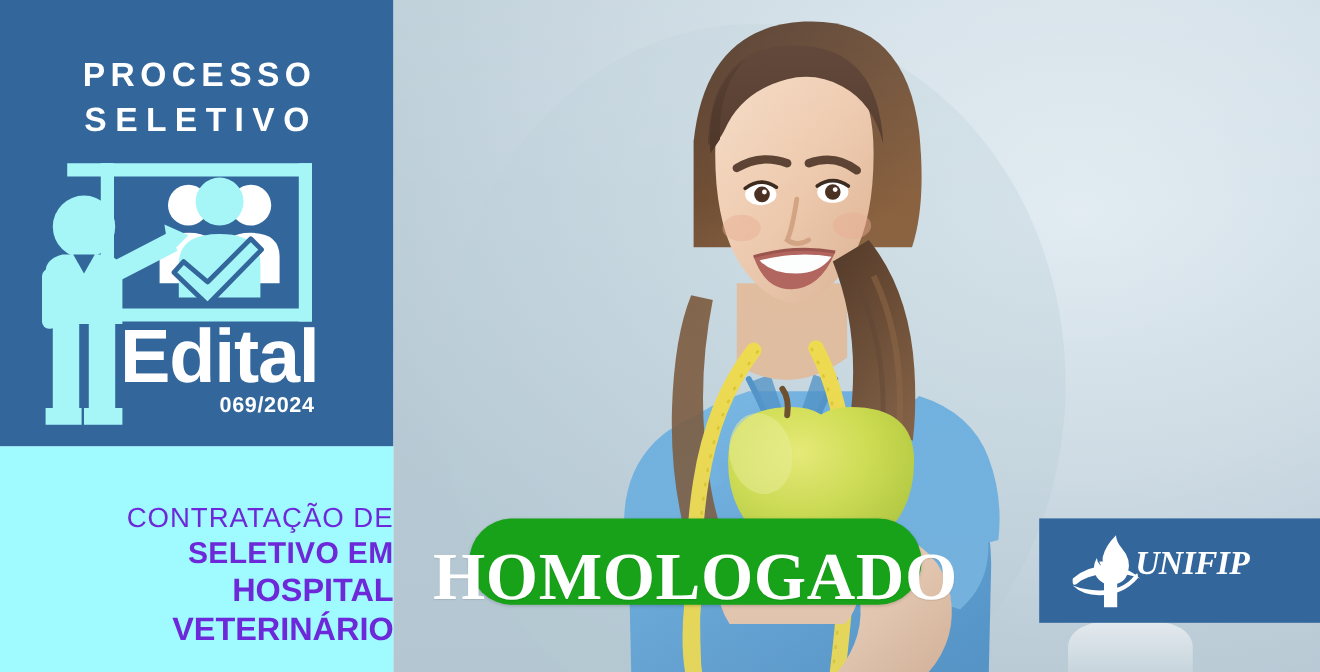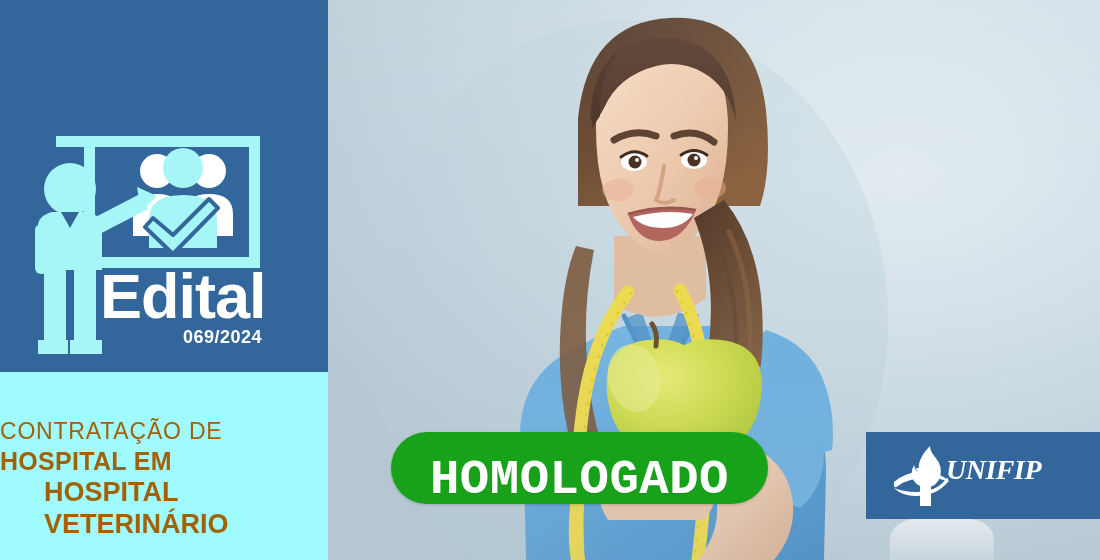--- a/index.html
+++ b/index.html
@@ -47,22 +47,22 @@
   
   .edital-icon {
     position:absolute; left:20px; top:128px;
     width:285px; height:235px;
   }
   .edital-icon svg { display:block; width:100%; height:100%; }
 
   
   .contract-text {
     position:absolute; left:0; top:418px;
-    width:328px; text-align:left;
-    color:#a16207;
+    width:328px; text-align:right;
+    color:#6d28d9;
     line-height:1.2;
   }
   .contract-text .ln1 {
     font-size:23px; font-weight:normal; letter-spacing:0.8px;
   }
   .contract-text .ln2,
   .contract-text .ln3,
   .contract-text .ln4 {
     font-size:25px; font-weight:bold; letter-spacing:0.3px;
   }
@@ -87,25 +87,25 @@
     position:absolute; left:391px; top:432px;
     width:377px; height:72px;
     background:#17a219;
     border-radius:36px;
     display:flex; align-items:center; justify-content:center;
     box-shadow:0 1px 3px rgba(0,0,0,0.18);
   }
   .homologado span {
     color:#ffffff;
     font-weight:bold;
-    font-size:49px;
+    font-size:56px;
     letter-spacing:0.5px;
     line-height:1;
     transform:scaleX(1.0);
-    font-family:Liberation Mono, monospace;
+    font-family:Liberation Serif, serif;
     text-shadow:0 1px 1px rgba(0,0,0,0.10);
     margin-top:25px;
   }
 
   
   .unifip-box {
     position:absolute; left:866px; top:432px;
     width:234px; height:87px;
     background:#33679c;
     overflow:hidden;
@@ -134,20 +134,24 @@
 </style>
 </head>
 <body>
 
 <div id="banner">
 
   <div class="left-panel">
     <div class="left-blue"></div>
     <div class="left-cyan"></div>
 
+    <div class="ps-heading">
+      <div class="l1">PROCESSO</div>
+      <div class="l2">SELETIVO</div>
+    </div>
 
     <div class="edital-icon">
       <svg viewBox="0 0 285 235" xmlns="http://www.w3.org/2000/svg">
 
         <path d="M36 8 L36 19 L73 19 L73 8 Z" fill="#A6F6F8"></path>
         <path d="M64 8 L75 8 L75 140 L64 140 Z" fill="#A6F6F8"></path>
         <path d="M64 8 L240 8 L240 19 L64 19 Z" fill="#A6F6F8"></path>
         <path d="M229 8 L240 8 L240 140 L229 140 Z" fill="#A6F6F8"></path>
         <path d="M64 129 L240 129 L240 140 L64 140 Z" fill="#A6F6F8"></path>
 
@@ -185,21 +189,21 @@
           <path d="M50 212 L82 212 L82 226 L50 226 Z" rx="3"></path>
         </g>
 
         <text x="80" y="190" font-family="Liberation Sans, sans-serif" font-size="63" font-weight="bold" fill="#FFFFFF" letter-spacing="-1">Edital</text>
         <text x="163" y="215" font-family="Liberation Sans, sans-serif" font-size="18" font-weight="bold" fill="#FFFFFF" letter-spacing="0.5">069/2024</text>
       </svg>
     </div>
 
     <div class="contract-text">
       <div class="ln1">CONTRATAÇÃO DE</div>
-      <div class="ln2">HOSPITAL EM</div>
+      <div class="ln2">SELETIVO EM</div>
       <div class="ln4">HOSPITAL VETERINÁRIO</div>
     </div>
   </div>
 
   <div class="photo">
     <svg viewBox="0 0 772 560" xmlns="http://www.w3.org/2000/svg">
       <defs>
         <linearGradient id="skin" x1="0" y1="0" x2="1" y2="1">
           <stop offset="0%" stop-color="#F6DCC6"></stop>
           <stop offset="55%" stop-color="#EDC9AD"></stop>

